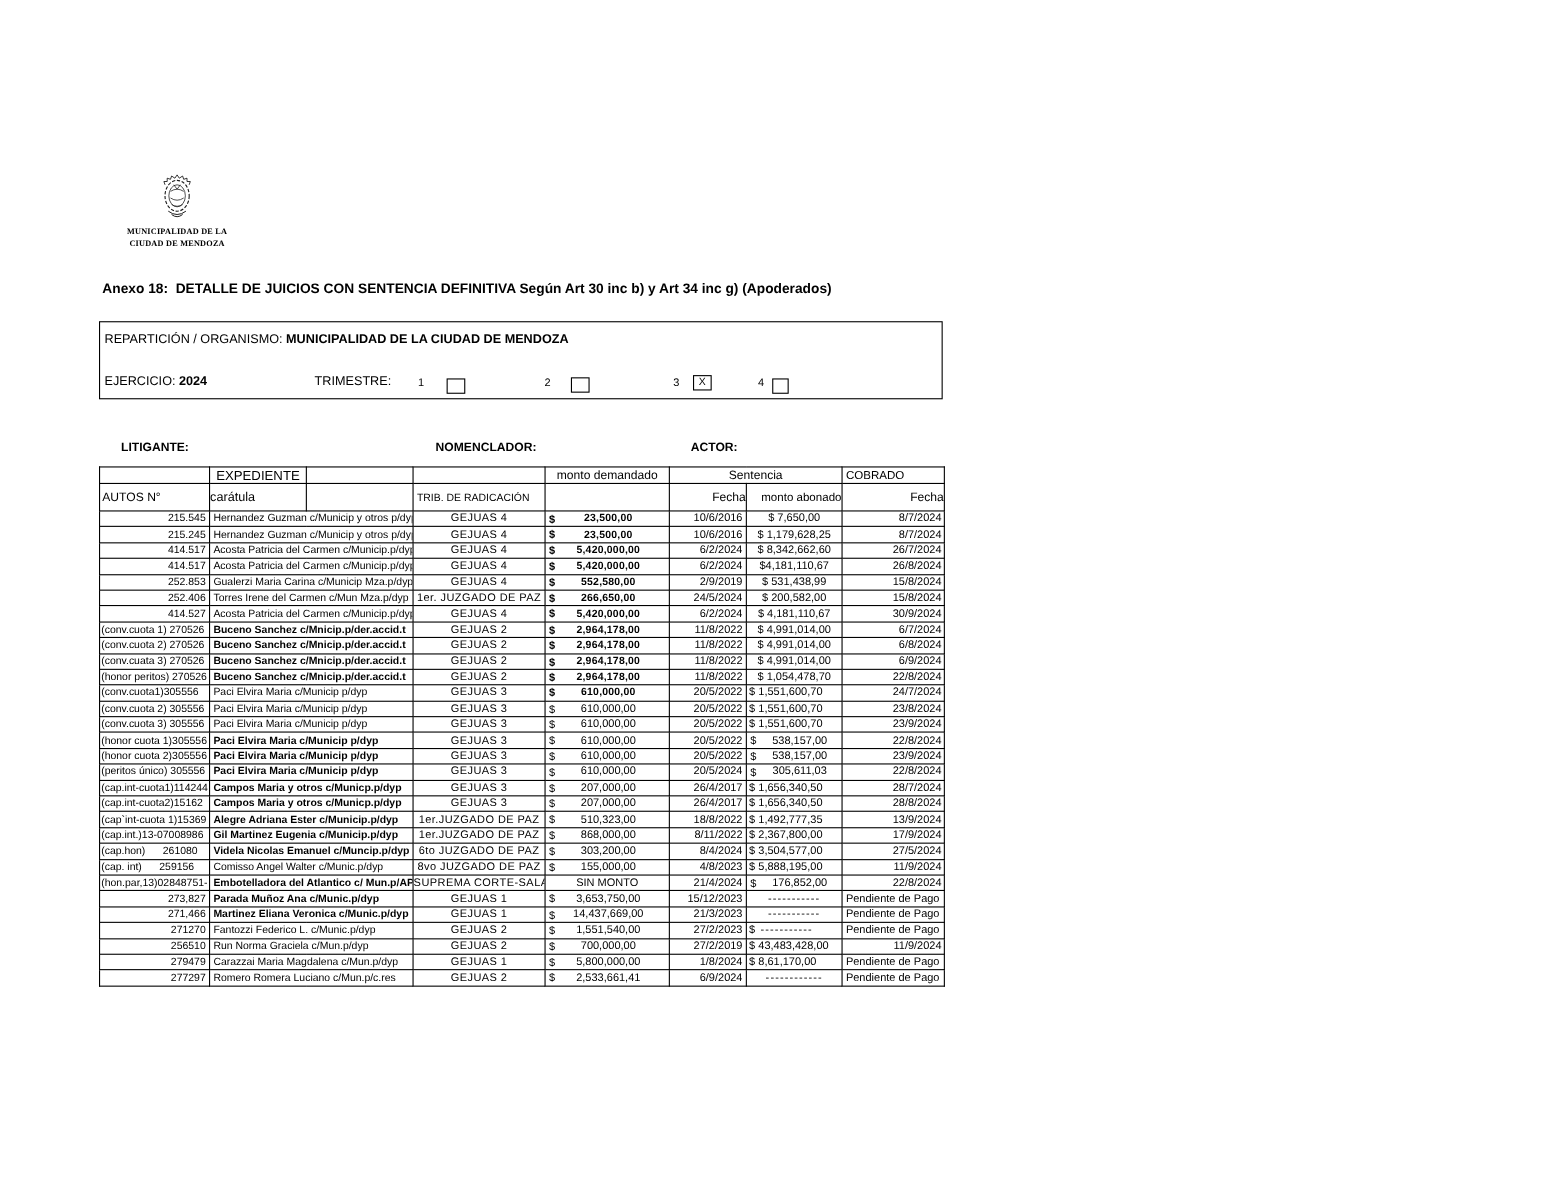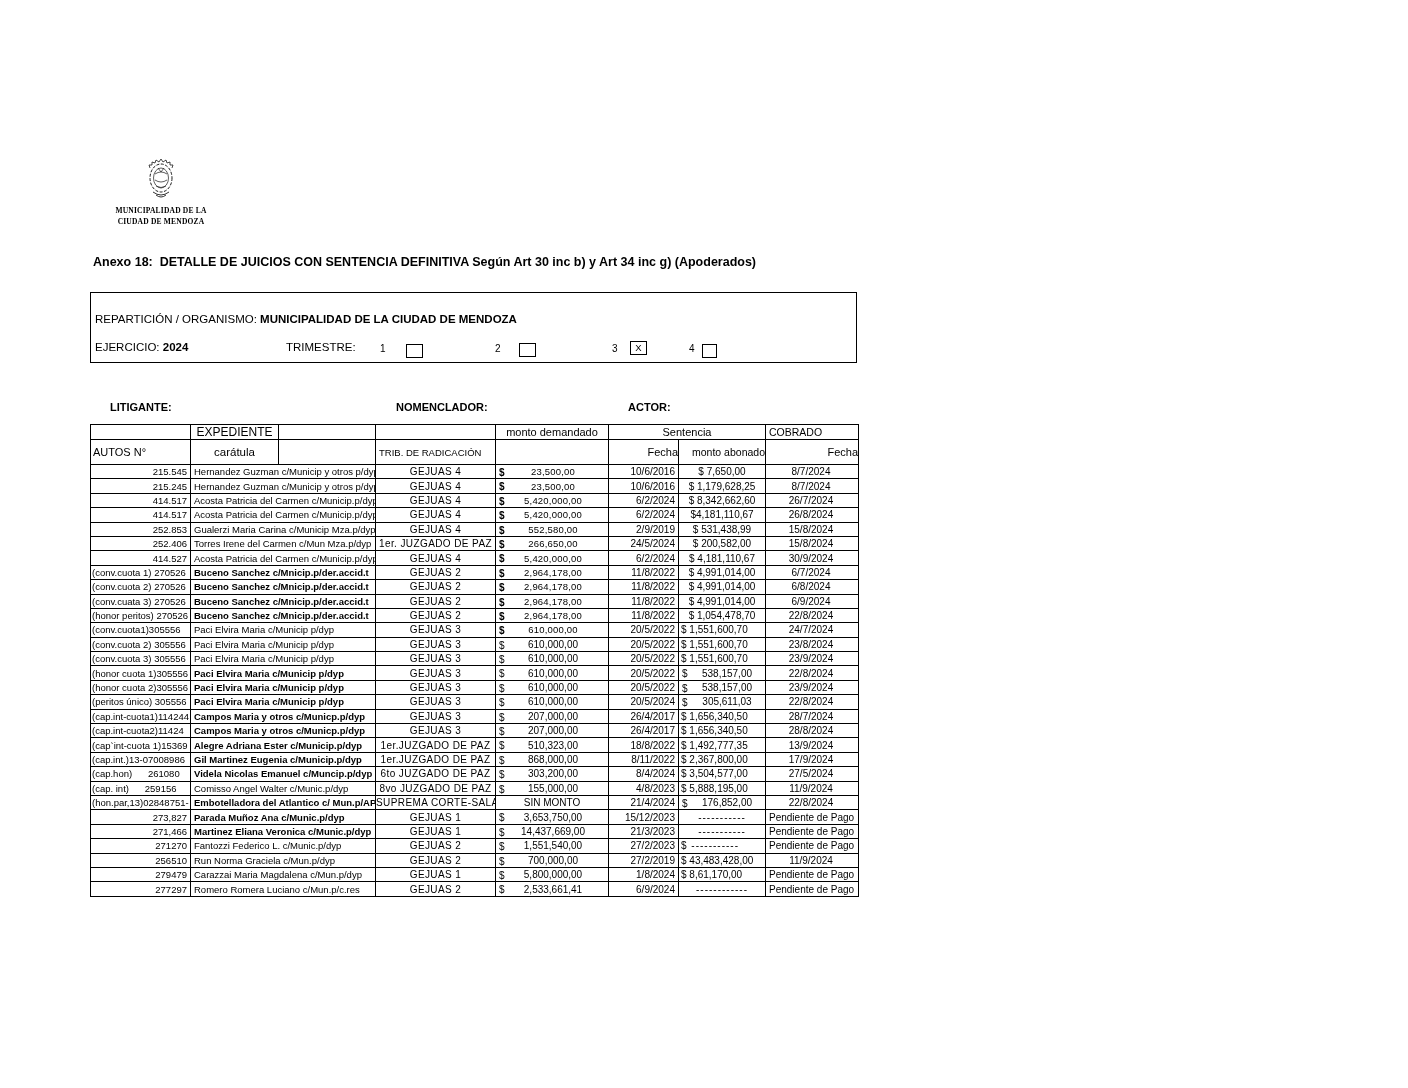--- a/index.html
+++ b/index.html
@@ -9,66 +9,66 @@
   
   #logo{left:96px;top:156px;width:130px;text-align:center;}
   #logo svg{display:block;margin:0 auto;}
   .logo-text{font-size:7.5px;font-weight:bold;line-height:9px;letter-spacing:.2px;margin-top:2px;font-family:"Liberation Serif",serif;}
 
   
   #title{left:93px;top:255px;font-size:12.5px;font-weight:bold;white-space:pre;}
 
   
   #infobox{left:90px;top:292px;width:765px;height:69px;border:1.5px solid #000;}
-  #repart{position:absolute;left:4px;top:20px;font-size:11.5px;white-space:pre;}
+  #repart{position:absolute;left:4px;top:10px;font-size:11.5px;white-space:pre;}
   #repart b{font-size:11.5px;}
   .ejline{position:absolute;left:0;bottom:5px;width:100%;height:16px;font-size:11.5px;}
   .ejline .lbl{position:absolute;white-space:pre;}
   .tnum{position:absolute;font-size:10px;top:2px;}
   .tbox{position:absolute;width:15px;height:12px;border:1px solid #000;top:0;text-align:center;font-size:9.5px;line-height:12px;}
   .tbox.thick{border-width:1.5px;}
 
   
   .seclbl{font-size:11px;font-weight:bold;top:401px;margin-left:18px;}
 
   
   #juicios{position:absolute;left:90px;top:424px;border-collapse:collapse;table-layout:fixed;width:768px;border:1.5px solid #000;}
   #juicios td{border:1px solid #000;overflow:hidden;white-space:nowrap;padding:0;vertical-align:middle;}
   tr.ha td{height:14px;font-size:11px;}
   .h-exp{text-align:center;font-size:12px !important;}
   .h-md{text-align:center;}
   .h-sent{text-align:center;}
   .h-cob{text-align:left;padding-left:3px !important;font-size:10.5px !important;}
   tr.hb td{height:24px;font-size:11px;vertical-align:bottom;padding-bottom:1px;}
   .h-autos{text-align:left;padding-left:2px !important;}
-  .h-car{text-align:center;font-size:11.5px !important;}
+  .h-car{font-size:11.5px !important;}
   .h-trib{vertical-align:middle !important;text-align:left;padding-left:3px !important;font-size:9.5px !important;}
   .h-f,.h-ma{text-align:right;}
   .h-ma{font-size:10.5px !important;}
 
   tr.dr td{height:13.4px;border-bottom-width:2px;}
   .c-autos{font-size:9.5px;white-space:pre !important;}
   .c-autos.ar{text-align:right;padding-right:3px !important;}
   .c-autos.al{text-align:left;padding-left:1px !important;}
   .c-car{font-size:9.5px;text-align:left;padding-left:3px !important;}
   .c-car.bold,.bold{font-weight:bold;}
   .c-trib{font-size:10px;text-align:center;letter-spacing:.4px;}
   .c-md{font-size:10px;position:relative;}
   .c-md .dol{position:absolute;left:3px;top:0;line-height:15px;}
   .c-md .val{display:block;text-align:center;padding-left:10px;padding-right:8px;}
-  .c-md.bold .val{font-weight:normal;font-size:9.5px;letter-spacing:.2px;}
+  .c-md.bold .val{font-weight:bold;font-size:9.5px;letter-spacing:.2px;}
   .c-md.center{text-align:center;}
   .c-fecha{font-size:10px;text-align:right;padding-right:3px !important;}
   .c-ma{font-size:10px;}
   .c-ma.ma-c{text-align:center;}
   .c-ma.ma-l{text-align:left;padding-left:2px !important;}
   .c-ma.ma-s{position:relative;}
   .c-ma .dol{position:absolute;left:3px;top:0;line-height:15px;}
   .c-ma .val{display:block;text-align:center;padding-left:10px;}
-  .c-fc{font-size:10px;text-align:center;padding-right:2px !important;}
+  .c-fc{font-size:10px;text-align:right;padding-right:2px !important;}
   .c-fc.pl{text-align:left;padding-left:3px !important;}
   .dash{letter-spacing:1px;}
 </style>
 </head>
 <body>
 
 <div class="abs" id="logo">
   <span>
     <svg width="36" height="48" viewBox="0 0 36 48">
       <g fill="none" stroke="#1a1a1a" stroke-width="1">
@@ -358,21 +358,21 @@
         <td class="c-trib">GEJUAS 3</td>
         <td class="c-md">
           <span class="dol">$</span>
           <span class="val">207,000,00</span>
         </td>
         <td class="c-fecha">26/4/2017</td>
         <td class="c-ma ma-l">$ 1,656,340,50</td>
         <td class="c-fc">28/7/2024</td>
       </tr>
       <tr class="dr">
-        <td class="c-autos al">(cap.int-cuota2)11424</td>
+        <td class="c-autos al">(cap.int-cuota2)15162</td>
         <td class="c-car bold" colspan="2">Campos Maria y otros c/Municp.p/dyp</td>
         <td class="c-trib">GEJUAS 3</td>
         <td class="c-md">
           <span class="dol">$</span>
           <span class="val">207,000,00</span>
         </td>
         <td class="c-fecha">26/4/2017</td>
         <td class="c-ma ma-l">$ 1,656,340,50</td>
         <td class="c-fc">28/8/2024</td>
       </tr>

